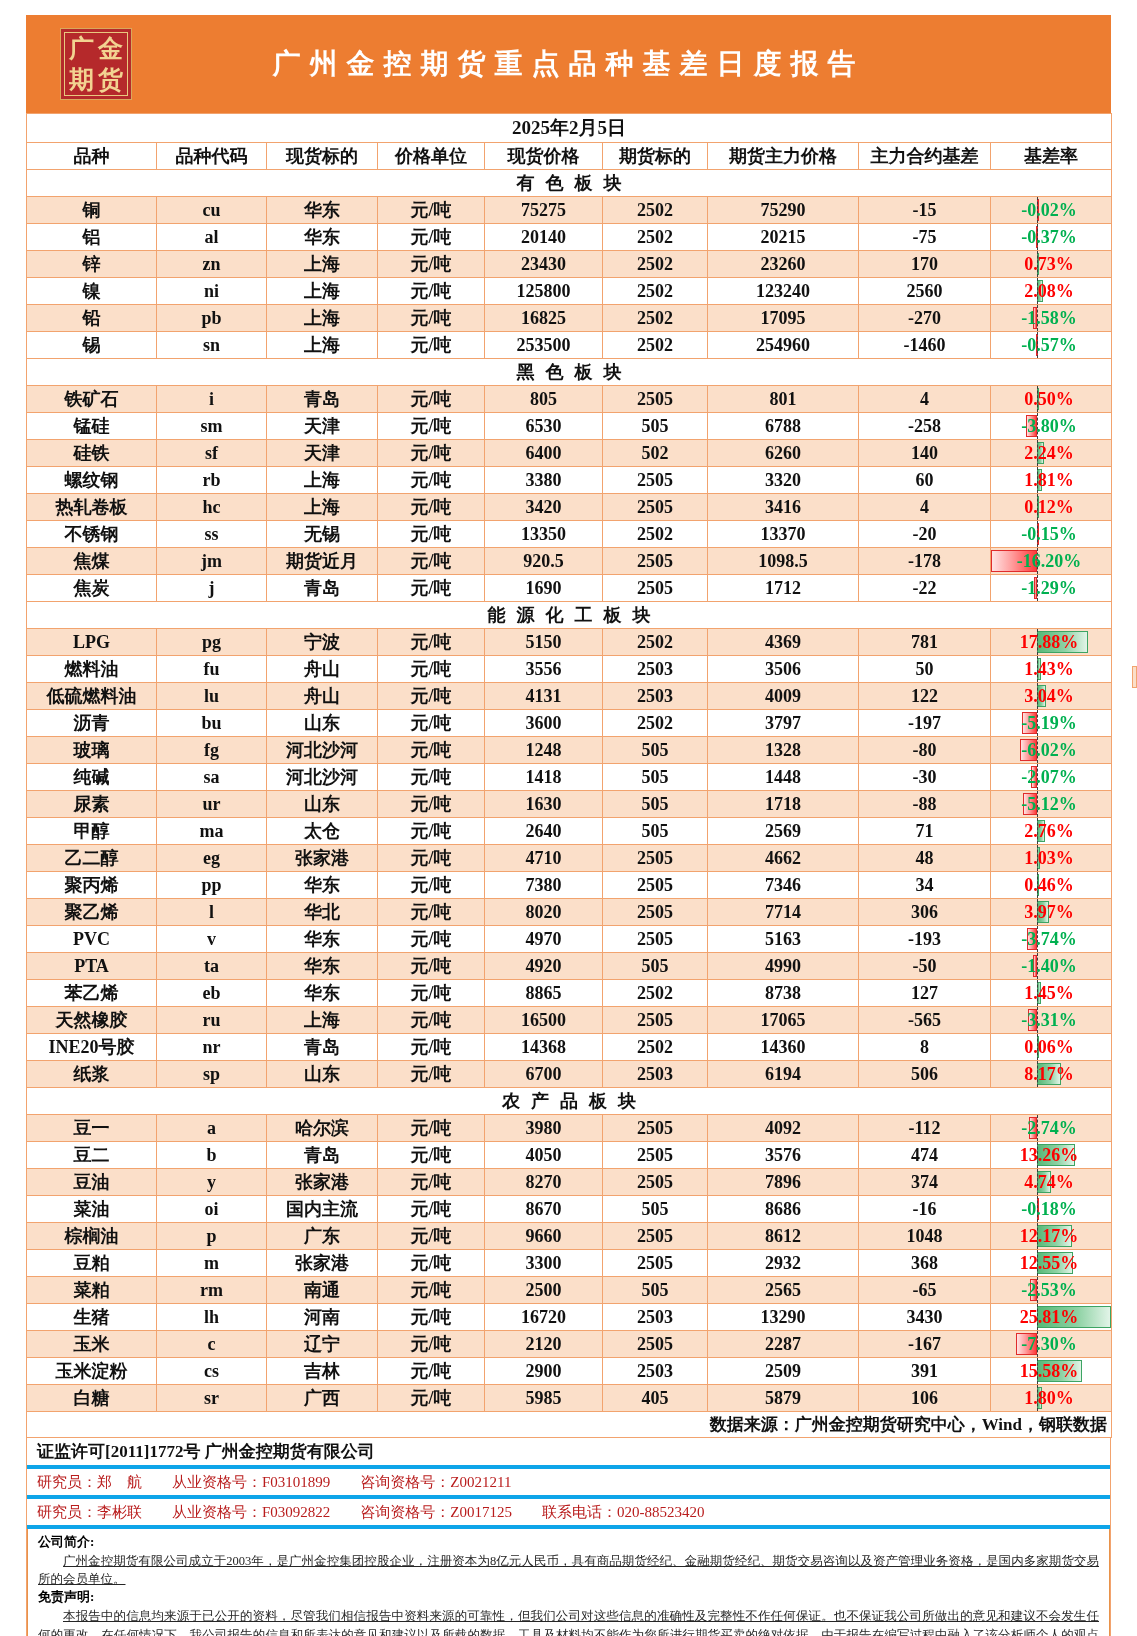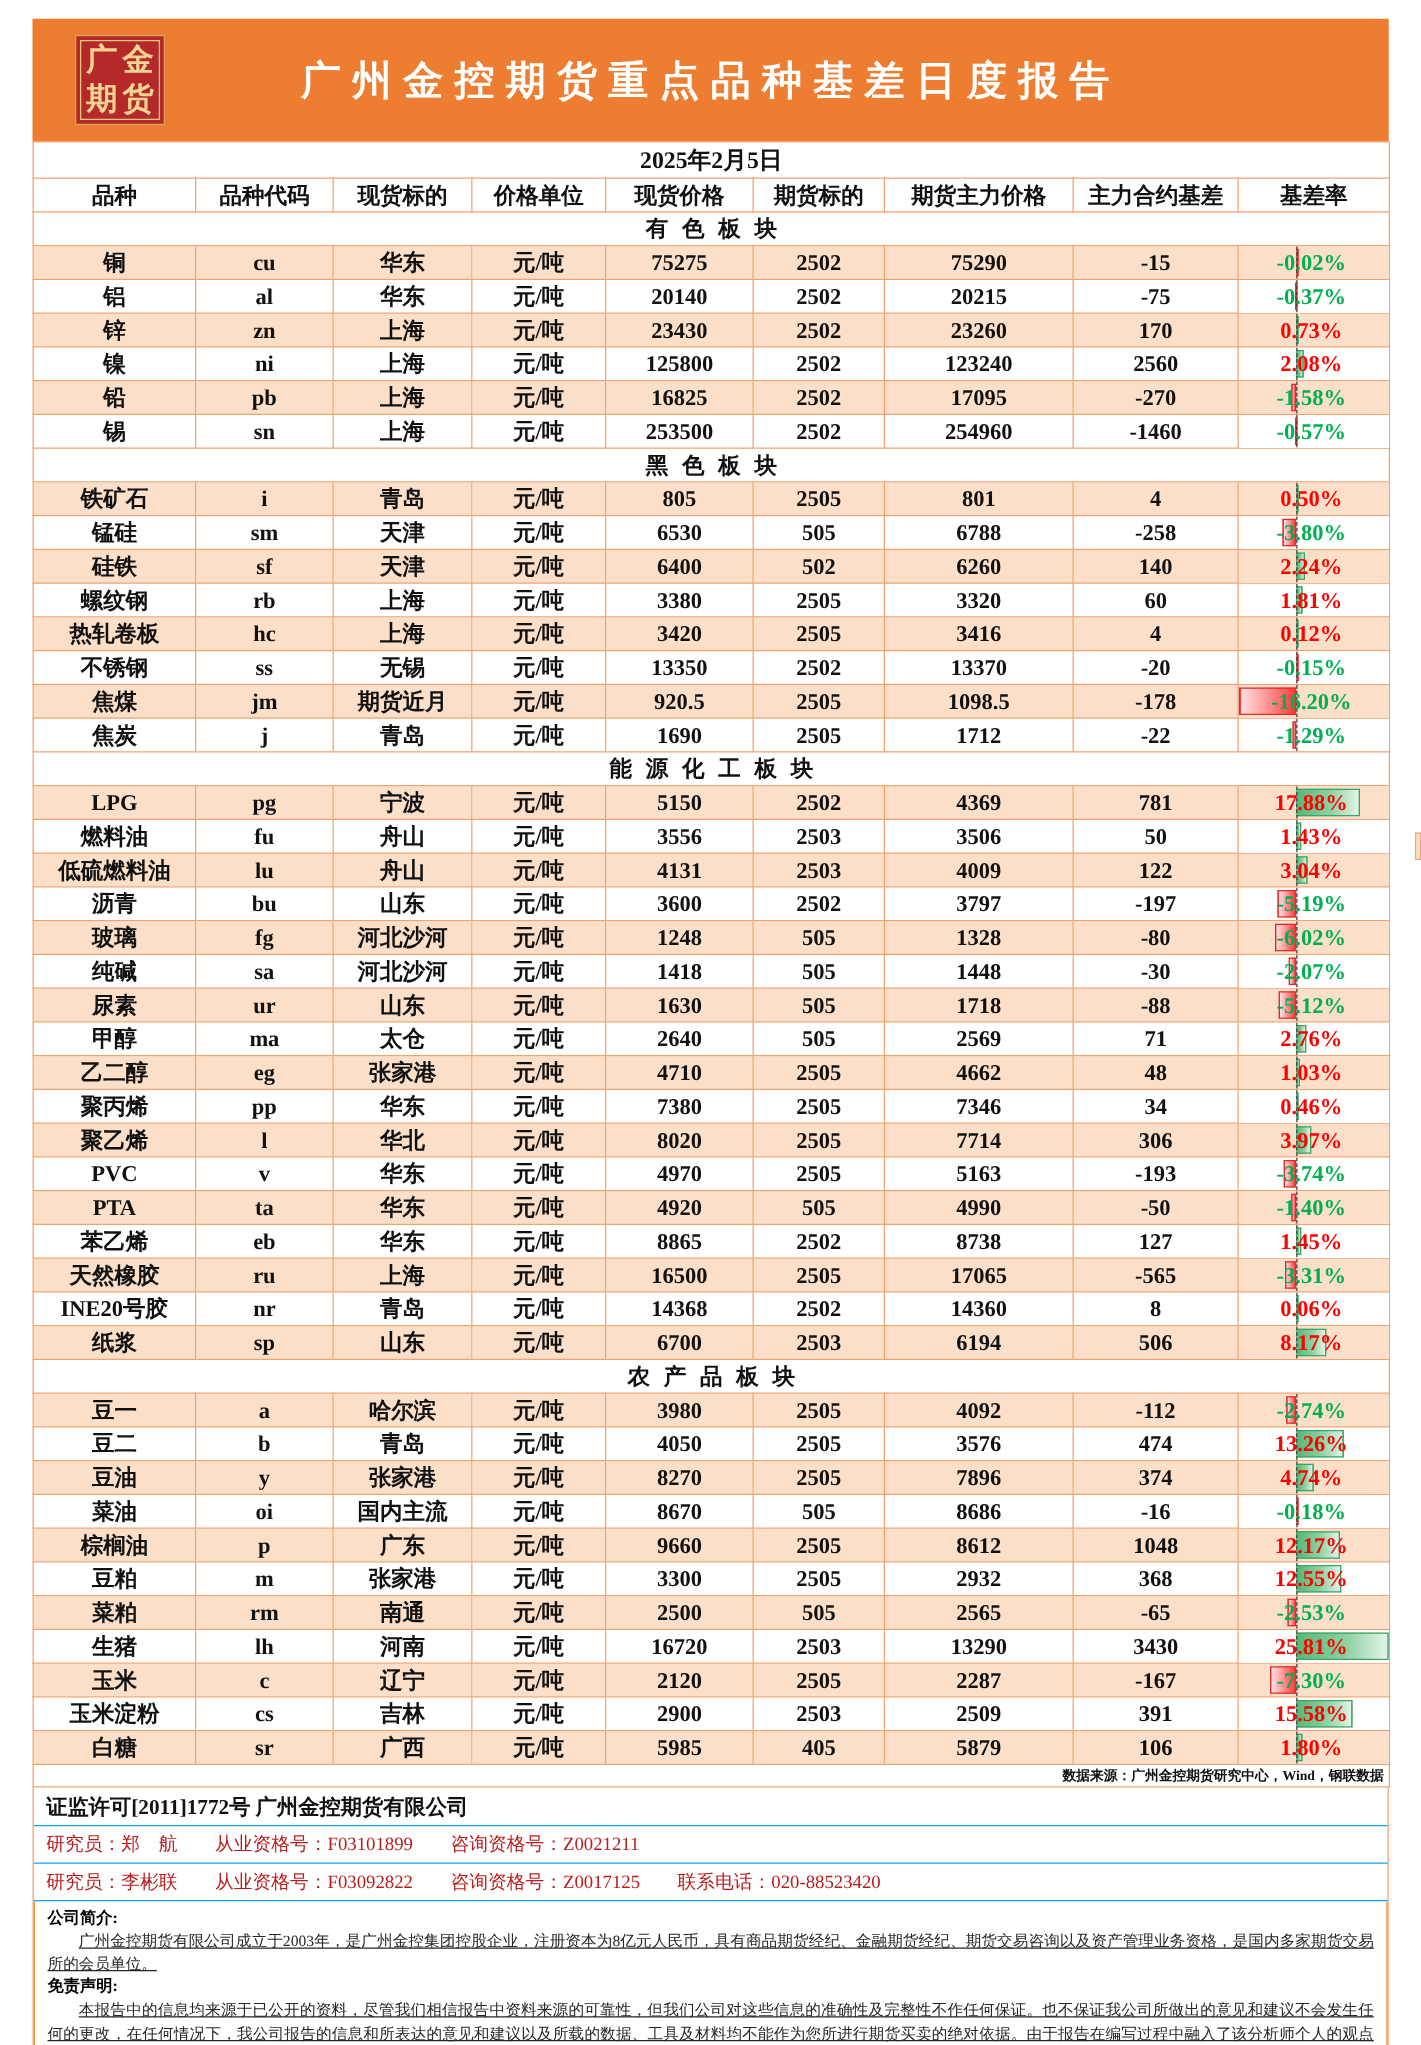--- a/index.html
+++ b/index.html
@@ -17,21 +17,21 @@
     background:#B5292B;border:1px solid #D9A85C;box-sizing:border-box;
   }
   .logo::after{content:"";position:absolute;inset:3px;border:1px solid #E9C87E;}
   .logo .l1,.logo .l2{
     position:relative;z-index:1;text-align:center;color:#F2D391;font-weight:bold;
     font-size:25px;line-height:31px;letter-spacing:4px;text-indent:4px;
   }
   .logo .l1{margin-top:4px;}
   .band .title{
     text-align:center;line-height:98px;color:#ffffff;font-weight:bold;
-    font-size:32px;letter-spacing:9px;white-space:nowrap;
+    font-size:28px;letter-spacing:9px;white-space:nowrap;
   }
 
   
   table.rpt{
     width:1085px;border-collapse:collapse;table-layout:fixed;
     border:1px solid #E07B27;
   }
   table.rpt td,table.rpt th{
     border:1px solid #F2A36E;box-sizing:border-box;overflow:hidden;
     font-weight:bold;color:#111;white-space:nowrap;
@@ -53,25 +53,25 @@
   }
   td.c-rate .bar{position:absolute;top:2px;bottom:2px;z-index:0;box-sizing:border-box;}
   td.c-rate .bar.pos{
     background:linear-gradient(to right,#57B877 0%,#8ED2A4 55%,#E2F4E8 100%);
     border:1px solid #3DA463;
   }
   td.c-rate .bar.neg{
     background:linear-gradient(to left,#FF3B3B 0%,#FF9D9D 55%,#FFE3E3 100%);
     border:1px solid #E02B2B;
   }
-  tr.source td{height:16px;font-size:11px;text-align:right;padding-right:4px;background:#fff;}
+  tr.source td{height:16px;font-size:17px;text-align:right;padding-right:4px;background:#fff;}
 
   
   .footer{border-left:1px solid #F2A36E;border-right:1px solid #F2A36E;}
-  .f-row{border-bottom:1px solid #0ea5e9;box-sizing:border-box;padding-left:10px;
+  .f-row{border-bottom:4px solid #0ea5e9;box-sizing:border-box;padding-left:10px;
          display:flex;align-items:center;white-space:nowrap;}
   .f-license{height:31px;font-size:17px;font-weight:bold;color:#111;}
   .f-res{height:30px;font-size:15px;color:#b91c1c;}
   .infobox{
     border:1px solid #E8924A;border-top:none;box-sizing:border-box;
     height:193px;padding:4px 10px 0 10px;overflow:hidden;
     font-size:12.5px;line-height:1.46;color:#262626;
   }
   .infobox h4{margin:0;font-size:13px;font-weight:bold;color:#000;}
   .infobox p{margin:0;text-indent:2em;text-align:justify;text-decoration:underline;}

